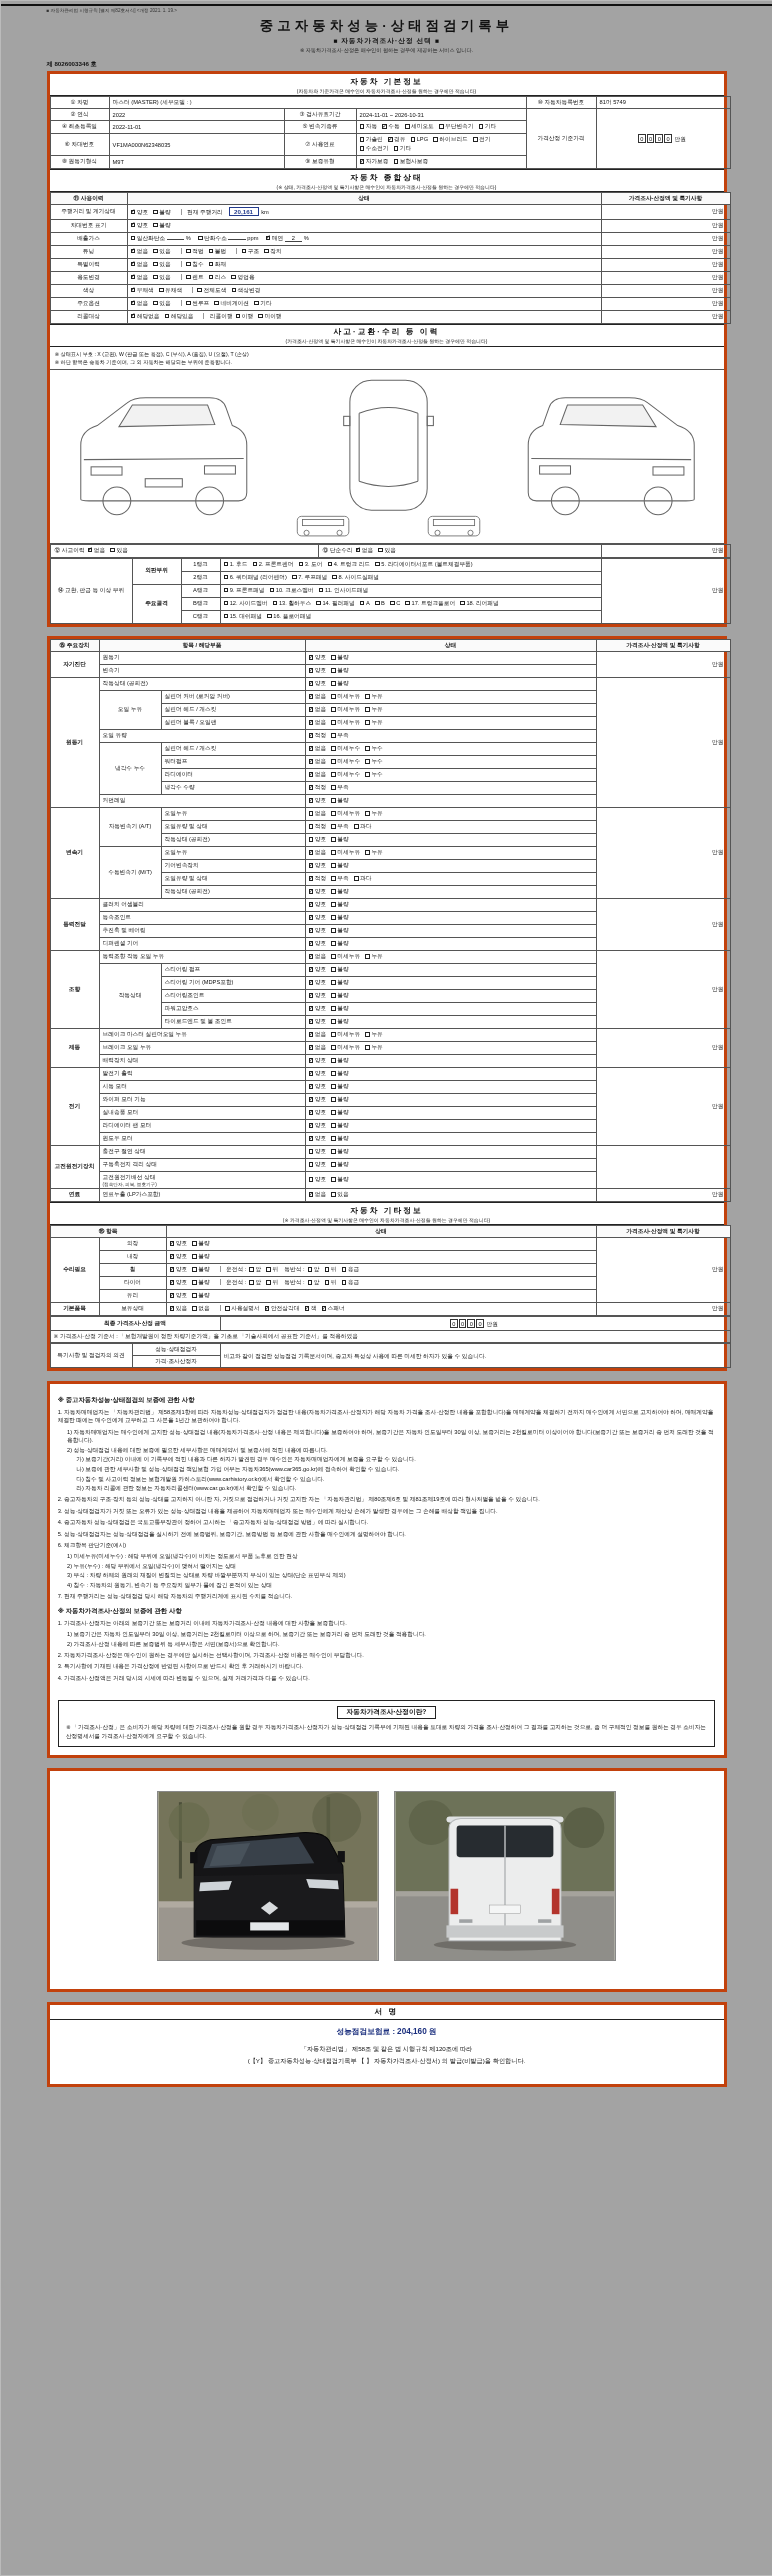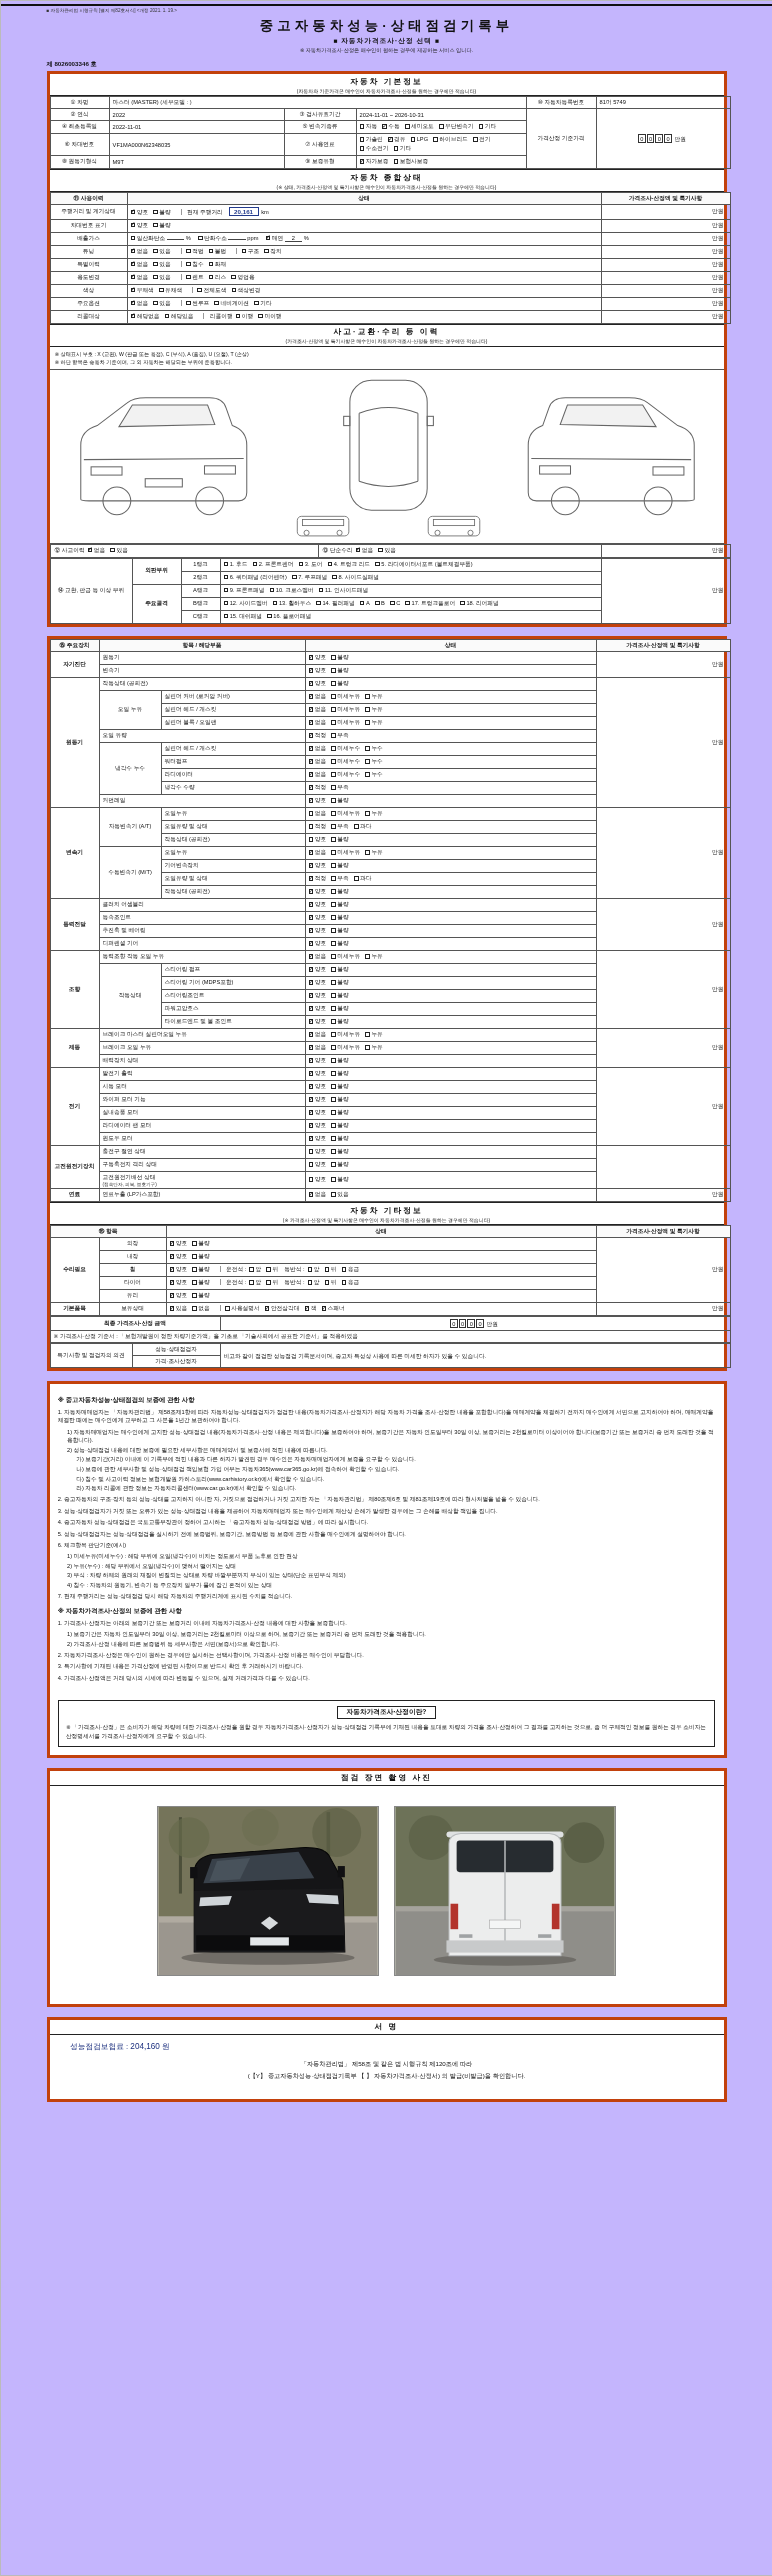--- a/index.html
+++ b/index.html
@@ -1,17 +1,17 @@
 <!DOCTYPE html>
 <html style="font-size:8.2px"><head>
 <meta charset="utf-8">
 <style>
   *{box-sizing:border-box;margin:0;padding:0}
   body{background:#ececec;font-family:"Liberation Sans","DejaVu Sans",sans-serif;color:#111}
-  .page{width:773px;min-height:2576px;background:#c4b5fd;margin:0 auto;position:relative;border:0.5px solid #bbb;padding:3.1px 0 31px}
+  .page{width:773px;min-height:2576px;background:#a3a3a3;margin:0 auto;position:relative;border:0.5px solid #bbb;padding:3.1px 0 31px}
   .topbar{height:2.1px;background:#111;width:100%}
   .doc{width:680px;margin:0 auto}
   .formref{font-size:4.6px;color:#333;margin:2.1px 0 1px}
   h1{font-size:13.4px;text-align:center;letter-spacing:4.1px;margin:4.1px 0 1.5px;font-weight:bold}
   .subtitle{text-align:center;font-size:6.7px;font-weight:bold;letter-spacing:1px}
   .subnote{text-align:center;font-size:5.2px;margin-top:1.5px;color:#222}
   .docno{font-size:6.2px;font-weight:bold;margin:5.2px 0 2.6px}
   .box{border:3px solid #c2410c;margin-bottom:9.3px;background:#fff}
   .section + .section{border-top:1px solid #222}
   .secbar{border-bottom:0.5px solid #222;padding:2.6px 0 1.5px;text-align:center}
@@ -47,21 +47,21 @@
   .n-p{margin:2.6px 0;font-size:5.7px;line-height:1.55}
   .n-s{margin:1px 0 1px 9.3px;font-size:5.7px;line-height:1.5}
   .n-ss{margin:1px 0 1px 18.5px;font-size:5.7px;line-height:1.5}
   .innerbox{border:0.8px solid #222;margin:8.2px;padding:5.2px 7.2px}
   .ib-title{text-align:center;font-weight:bold;font-size:6.7px;margin-bottom:4.1px}
   .ib-title span{border:0.5px solid #222;padding:1px 8.2px;display:inline-block}
   .ib-text{font-size:5.7px;line-height:1.6}
   .photo-row{display:flex;justify-content:center;gap:14.4px;padding:20.6px 0 28px}
   .photo-row svg{border:0.5px solid #888}
   .sign-body{padding:2.1px 0 4.1px}
-  .fee{text-align:left;padding:5.2px 20.6px 0;font-weight:normal;color:#1b2f7e;font-size:7.7px}
+  .fee{text-align:center;padding:5.2px 20.6px 0;font-weight:bold;color:#1b2f7e;font-size:7.7px}
   .fee-val{font-size:8.2px}
   .sign-lines{text-align:center;font-size:6.2px;padding:6.2px 0 13.4px;line-height:1.9}
   .dim{color:#333}
 </style>
 </head>
 <body>
 
 <div class="page">
   <div class="topbar"></div>
   <div class="doc">
@@ -631,23 +631,20 @@
           <div class="n-p">3. 특기사항에 기재된 내용은 가격산정에 반영된 사항이므로 반드시 확인 후 거래하시기 바랍니다.</div>
           <div class="n-p">4. 가격조사·산정액은 거래 당시의 시세에 따라 변동될 수 있으며, 실제 거래가격과 다를 수 있습니다.</div>
         </div>
       <div class="innerbox">
         <div class="ib-title"><span>자동차가격조사·산정이란?</span></div>
         <div class="ib-text">※ 「가격조사·산정」은 소비자가 해당 차량에 대한 가격조사·산정을 원할 경우 자동차가격조사·산정자가 성능·상태점검 기록부에 기재된 내용을 토대로 차량의 가격을 조사·산정하여 그 결과를 고지하는 것으로, 좀 더 구체적인 정보를 원하는 경우 소비자는 산정명세서를 가격조사·산정자에게 요구할 수 있습니다.</div>
       </div>
     </div>
 
     <div class="box">
-      <div class="secbar">
-        <div class="sectitle">점검 장면 촬영 사진</div>
-      </div>
       <div class="photo-row">
         <svg width="222" height="170" viewBox="0 0 430 330">
           <rect width="430" height="330" fill="#83805f"></rect>
           <rect width="430" height="215" fill="#75745a"></rect>
           <rect x="40" y="20" width="6" height="150" fill="#4c4f3a"></rect>
           <rect x="330" y="10" width="7" height="160" fill="#4c4f3a"></rect>
           <circle cx="60" cy="60" r="40" fill="#666b4c" opacity="0.7"></circle>
           <circle cx="350" cy="50" r="48" fill="#5f6247" opacity="0.7"></circle>
           <circle cx="200" cy="40" r="36" fill="#6a6e50" opacity="0.6"></circle>
           <rect y="215" width="430" height="115" fill="#9b968e"></rect>

